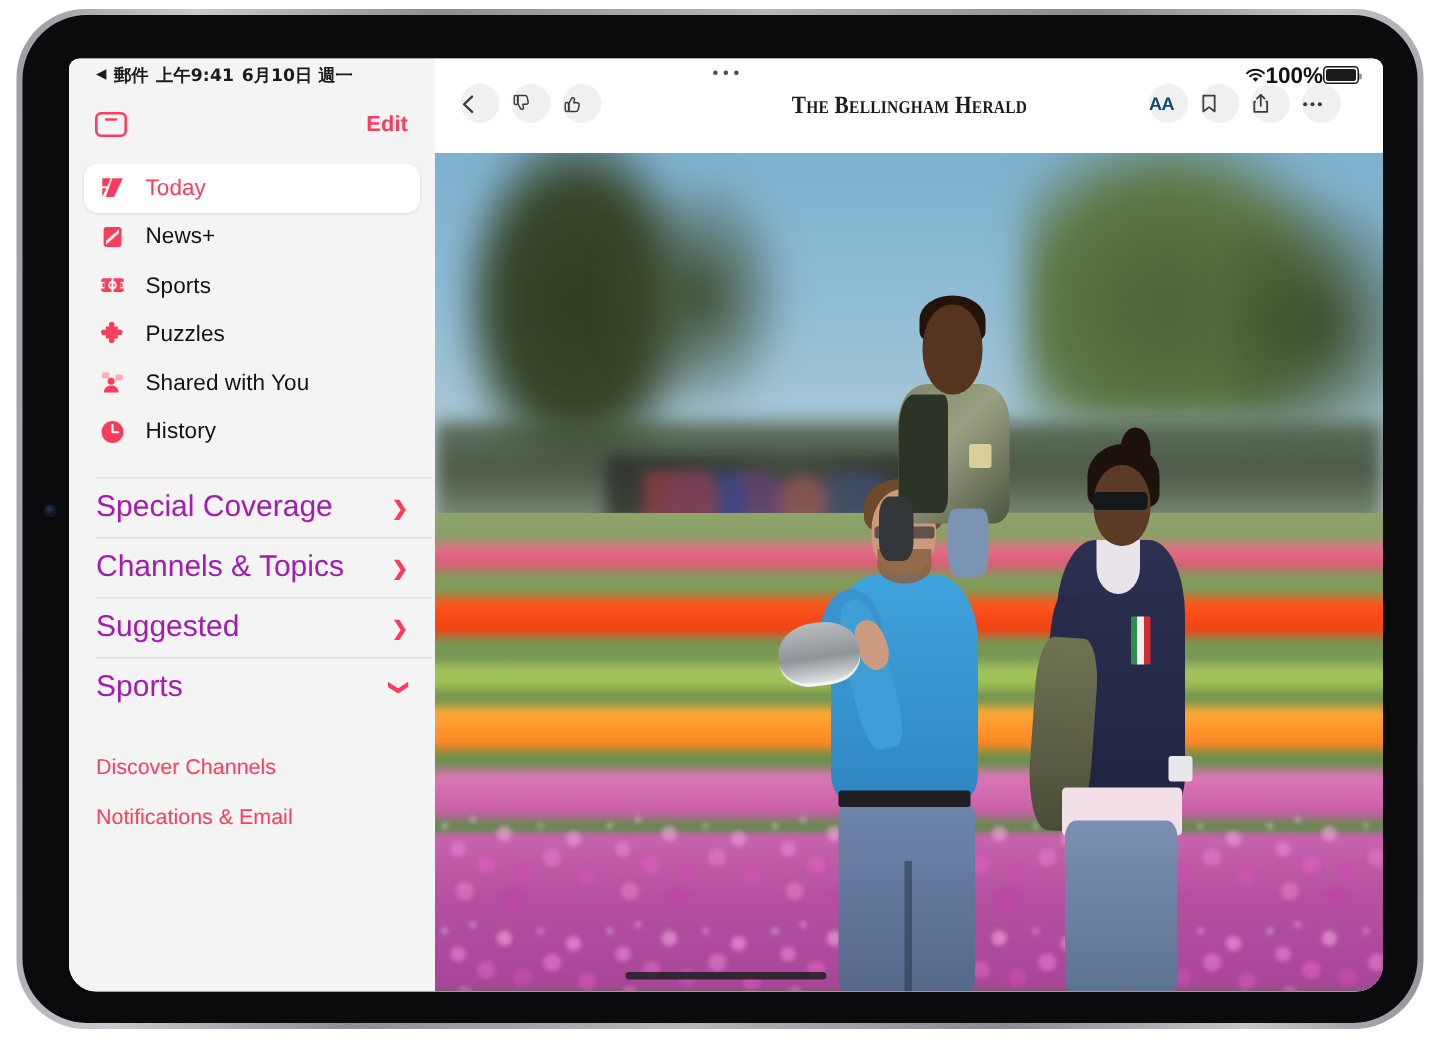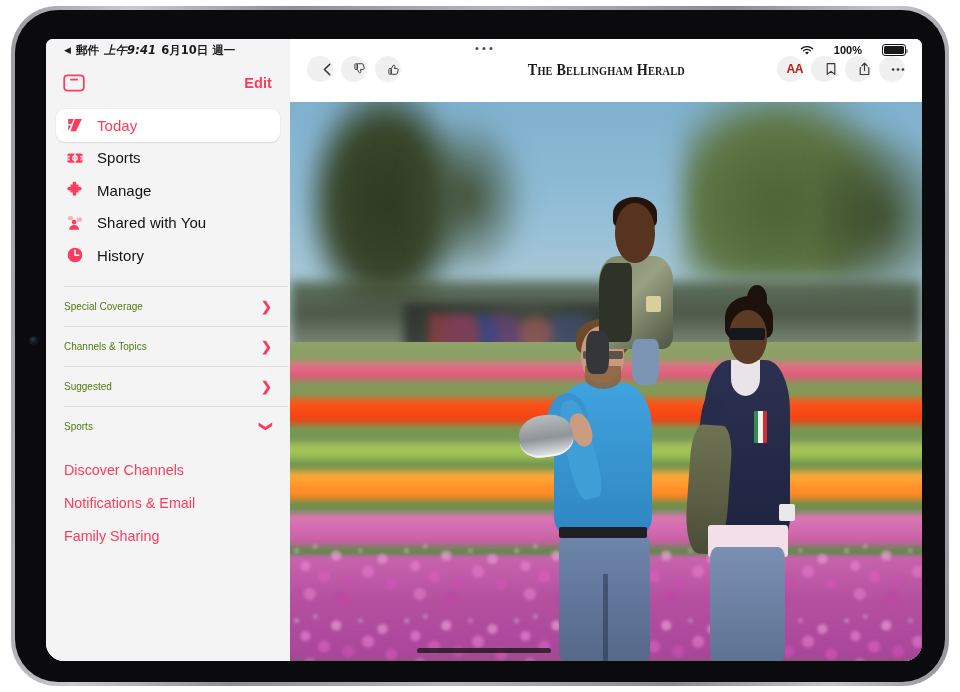--- a/index.html
+++ b/index.html
@@ -54,34 +54,34 @@
     z-index: 40;
   }
   .status-left {
     display: flex; align-items: center; gap: 5px;
     margin-left: 18px;
     font-size: 11.5px; font-weight: 600; color: #1b1b1b;
     white-space: nowrap;
     font-family: "DejaVu Sans", sans-serif;
   }
   .status-left .back-tri { font-size: 9px; }
-  .status-left .s-time { letter-spacing: .1px; font-style: italic; }
+  .status-left .s-time { letter-spacing: .1px; }
   .multitask-dots {
     position: absolute; left: 50%; top: 8px;
     transform: translateX(-50%);
     display: flex; gap: 3.5px;
   }
   .multitask-dots i {
     width: 3.4px; height: 3.4px; border-radius: 50%;
     background: #4a4a4a; display: block;
   }
   .status-right {
     margin-left: auto; margin-right: 16px;
-    display: flex; align-items: center; gap: 20px;
-    font-size: 11px; font-weight: 600; color: #111;
+    display: flex; align-items: center; gap: 0;
+    font-size: 15px; font-weight: 600; color: #111;
   }
   .wifi-glyph { display: block; }
   .battery {
     width: 24px; height: 11.5px;
     border: 1.2px solid #1a1a1a; border-radius: 3px;
     position: relative; padding: 1.2px;
   }
   .battery::after {
     content: ""; position: absolute; right: -3.2px; top: 3.3px;
     width: 2px; height: 4.2px; border-radius: 0 1.5px 1.5px 0;
@@ -143,58 +143,58 @@
   
   #group-list { margin-top: 14px; padding: 0 2px 0 0; }
   .group-row {
     display: flex; align-items: center; justify-content: space-between;
     height: 40px;
     margin-left: 18px; padding-right: 16px;
     border-top: .6px solid #dedee0;
     cursor: pointer;
   }
   .group-row:first-child { border-top: .6px solid #dedee0; }
-  .group-label { font-size: 10px; color: #4d7c0f; }
+  .group-label { font-size: 20px; color: #a21caf; }
   .chev {
     color: #fc3c5c; font-size: 13px; font-weight: 700;
     display: block; line-height: 1;
   }
   .chev.down { transform: rotate(90deg); }
 
-  #manage-links { margin-top: 8px; }
+  #manage-links { margin-top: 18px; }
   .manage-link {
     display: block;
     margin-left: 18px;
     height: 33px; line-height: 33px;
     font-size: 14.3px; color: #fc3c5c;
     cursor: pointer;
   }
 
   
   #content {
     flex: 1 1 auto; height: 100%;
     background: #ffffff;
     position: relative;
     overflow: hidden;
   }
   #article-toolbar {
     height: 51px;
     display: flex; align-items: flex-end;
-    padding: 0 17px 8px 17px;
+    padding: 0 28px 8px 17px;
     background: #ffffff;
     position: relative;
     z-index: 10;
   }
   .tb-group { display: flex; align-items: center; gap: 8px; }
   .tb-btn {
     width: 26px; height: 26px; border-radius: 50%;
     background: #f0f0f0;
-    display: flex; align-items: center; justify-content: flex-end;
+    display: flex; align-items: center; justify-content: flex-start;
     cursor: pointer; border: none; padding: 0;
-    color: #b91c1c;
+    color: #0c4a6e;
   }
   #masthead {
     position: absolute; left: 0; right: 0; bottom: 10px;
     text-align: center;
     pointer-events: none;
   }
   #masthead-title {
     font-family: "Liberation Serif", serif;
     font-size: 16.5px;
     font-weight: 700;
@@ -458,20 +458,29 @@
                 <svg width="18" height="18" viewBox="0 0 20 20">
                   <path d="M2.4 3.2h6.3L6.2 9.0H2.4z" fill="#fc3c5c"></path>
                   <path d="M9.9 3.2h7.7L11.1 17H5.0z" fill="#fc3c5c"></path>
                   <path d="M2.4 10.6h3.1L2.4 17z" fill="#fc3c5c"></path>
                   <path d="M12.6 3.2h5L12.9 13z" fill="#ffffff" opacity=".0"></path>
                 </svg>
               </span>
               <span class="nav-label">Today</span>
             </div>
 
+            <div class="nav-row">
+              <span class="nav-icon">
+                <svg width="18" height="18" viewBox="0 0 20 20">
+                  <rect x="3.4" y="2.6" width="13.2" height="14.8" rx="2.4" fill="#fc3c5c"></rect>
+                  <path d="M5.2 12.6 14.8 4.2v3.1L5.2 15.7z" fill="#ffe3e8"></path>
+                </svg>
+              </span>
+              <span class="nav-label">News+</span>
+            </div>
 
             <div class="nav-row">
               <span class="nav-icon">
                 <svg width="18" height="18" viewBox="0 0 20 20">
                   <rect x="1.6" y="5.0" width="16.8" height="10.2" rx="1.6" fill="#fc3c5c"></rect>
                   <rect x="9.2" y="5.0" width="1.5" height="10.2" fill="#ffffff"></rect>
                   <circle cx="9.95" cy="10.1" r="2.5" fill="none" stroke="#ffffff" stroke-width="1.4"></circle>
                   <rect x="1.6" y="7.6" width="2.5" height="5" fill="#ffffff"></rect>
                   <rect x="15.9" y="7.6" width="2.5" height="5" fill="#ffffff"></rect>
                   <rect x="2.6" y="8.6" width="1.4" height="3" fill="#fc3c5c"></rect>
@@ -480,21 +489,21 @@
               </span>
               <span class="nav-label">Sports</span>
             </div>
 
             <div class="nav-row">
               <span class="nav-icon">
                 <svg width="18" height="18" viewBox="0 0 20 20">
                   <path d="M7.3 2.6a2.1 2.1 0 0 1 4.2 0c0 .7-.3 1-.3 1.4h2.7v2.6c.4 0 .7-.3 1.4-.3a2.1 2.1 0 0 1 0 4.2c-.7 0-1-.3-1.4-.3v2.7h-2.7c0 .4.3.7.3 1.4a2.1 2.1 0 0 1-4.2 0c0-.7.3-1 .3-1.4H5.0v-2.7c-.4 0-.7.3-1.4.3a2.1 2.1 0 0 1 0-4.2c.7 0 1 .3 1.4.3V4.0h2.6c0-.4-.3-.7-.3-1.4z" fill="#fc3c5c"></path>
                 </svg>
               </span>
-              <span class="nav-label">Manage</span>
+              <span class="nav-label">Puzzles</span>
             </div>
 
             <div class="nav-row">
               <span class="nav-icon">
                 <svg width="18" height="18" viewBox="0 0 20 20">
                   <rect x="2.2" y="2.4" width="5.4" height="4.6" rx="1.2" fill="#fdaebd"></rect>
                   <rect x="12.0" y="4.0" width="5.6" height="4.6" rx="1.2" fill="#fdaebd"></rect>
                   <circle cx="9.0" cy="9.0" r="2.6" fill="#fc3c5c"></circle>
                   <path d="M3.6 17.4c0-3.1 2.4-5.1 5.4-5.1s5.4 2 5.4 5.1z" fill="#fc3c5c"></path>
                 </svg>
@@ -534,21 +543,20 @@
             </div>
 
             <div class="group-row">
               <span class="group-label">Sports</span>
               <span class="chev down">❯</span>
             </div>
 
             <div id="manage-links">
               <span class="manage-link">Discover Channels</span>
               <span class="manage-link">Notifications &amp; Email</span>
-              <span class="manage-link">Family Sharing</span>
             </div>
 
           </div>
         </aside>
 
         <section id="content">
 
           <div id="article-toolbar">
 
             <div class="tb-group">

